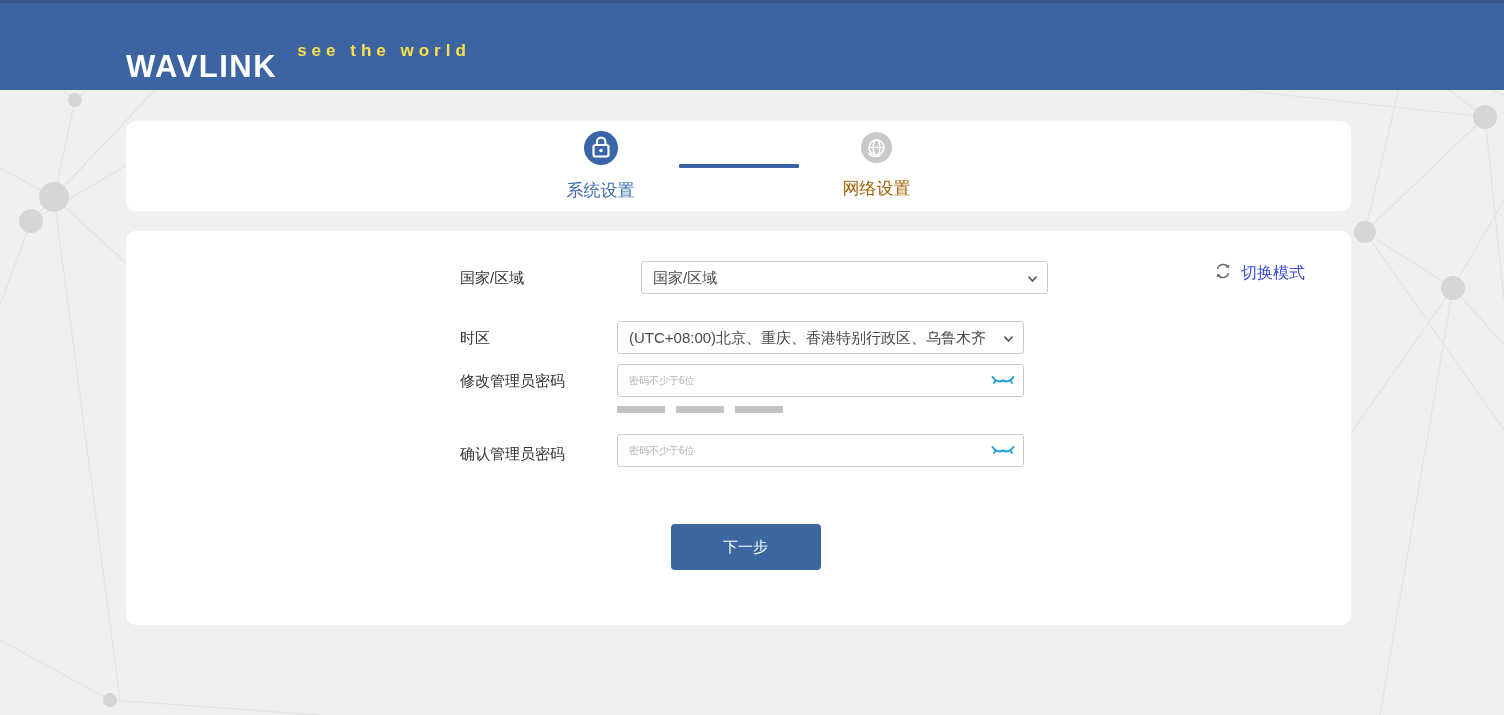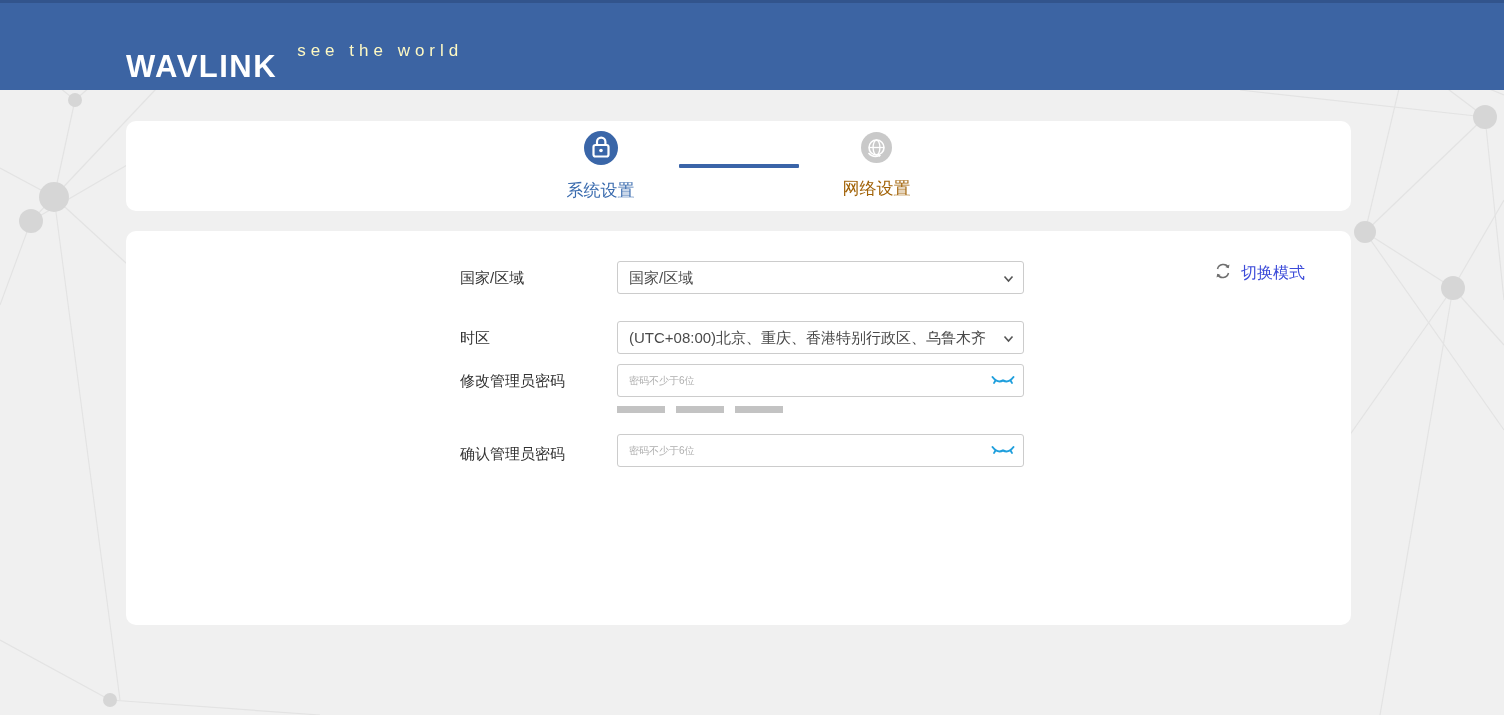--- a/index.html
+++ b/index.html
@@ -25,23 +25,23 @@
   }
   .logo-text {
     color:#ffffff;
     font-size:31px;
     font-weight:800;
     letter-spacing:1.5px;
     font-style:normal;
     margin-top:41px;
   }
   .logo-tagline {
-    color:#fef9c3;
+    color:#fde047;
     font-size:17px;
-    font-weight:400;
+    font-weight:700;
     letter-spacing:5px;
     margin-left:20px;
     margin-top:8px;
   }
   
   .card {
     position:absolute; left:126px; width:1225px;
     background:#ffffff; border-radius:10px; z-index:1;
   }
   .steps-card {
@@ -61,21 +61,21 @@
   .step-label { font-size:17px; }
   .step-label.active { color:#3a6bae; }
   .step-label.inactive { color:#a16207; }
   .step-connector {
     width:120px; height:4px; background:#3a64a8;
     margin:0 44px 0 44px; border-radius:1px;
   }
   
   .form-body { padding-top:30px; padding-left:334px; position:relative; }
   .form-row { display:flex; align-items:flex-start; }
-  .row-country { margin-bottom:27px; }
+  .row-country { margin-bottom:27px;gap:24px; }
   .row-timezone { margin-bottom:10px; }
   .row-password { margin-bottom:0; }
   .row-confirm { margin-top:21px;align-items:center; }
   .form-label {
     width:157px; flex:0 0 157px;
     font-size:15px; color:#333333;
     padding-top:8px;
   }
   .control { position:relative; width:407px; }
   .select-wrap { position:relative; width:407px; }
@@ -274,14 +274,15 @@
             <svg width="24" height="13" viewBox="0 0 24 13" fill="none">
               <path d="M1.5 4 Q6.5 10.5 12 7.5 Q17.5 10.5 22.5 4" stroke="#1f9fdd" stroke-width="2" stroke-linecap="round"></path>
               <path d="M4.5 7.5 L3 10" stroke="#1f9fdd" stroke-width="1.8" stroke-linecap="round"></path>
               <path d="M19.5 7.5 L21 10" stroke="#1f9fdd" stroke-width="1.8" stroke-linecap="round"></path>
             </svg>
           </span>
         </button>
       </div>
     </div>
 
+    <button class="next-button">下一步</button>
   </div>
 </section>
 
 </body></html>

